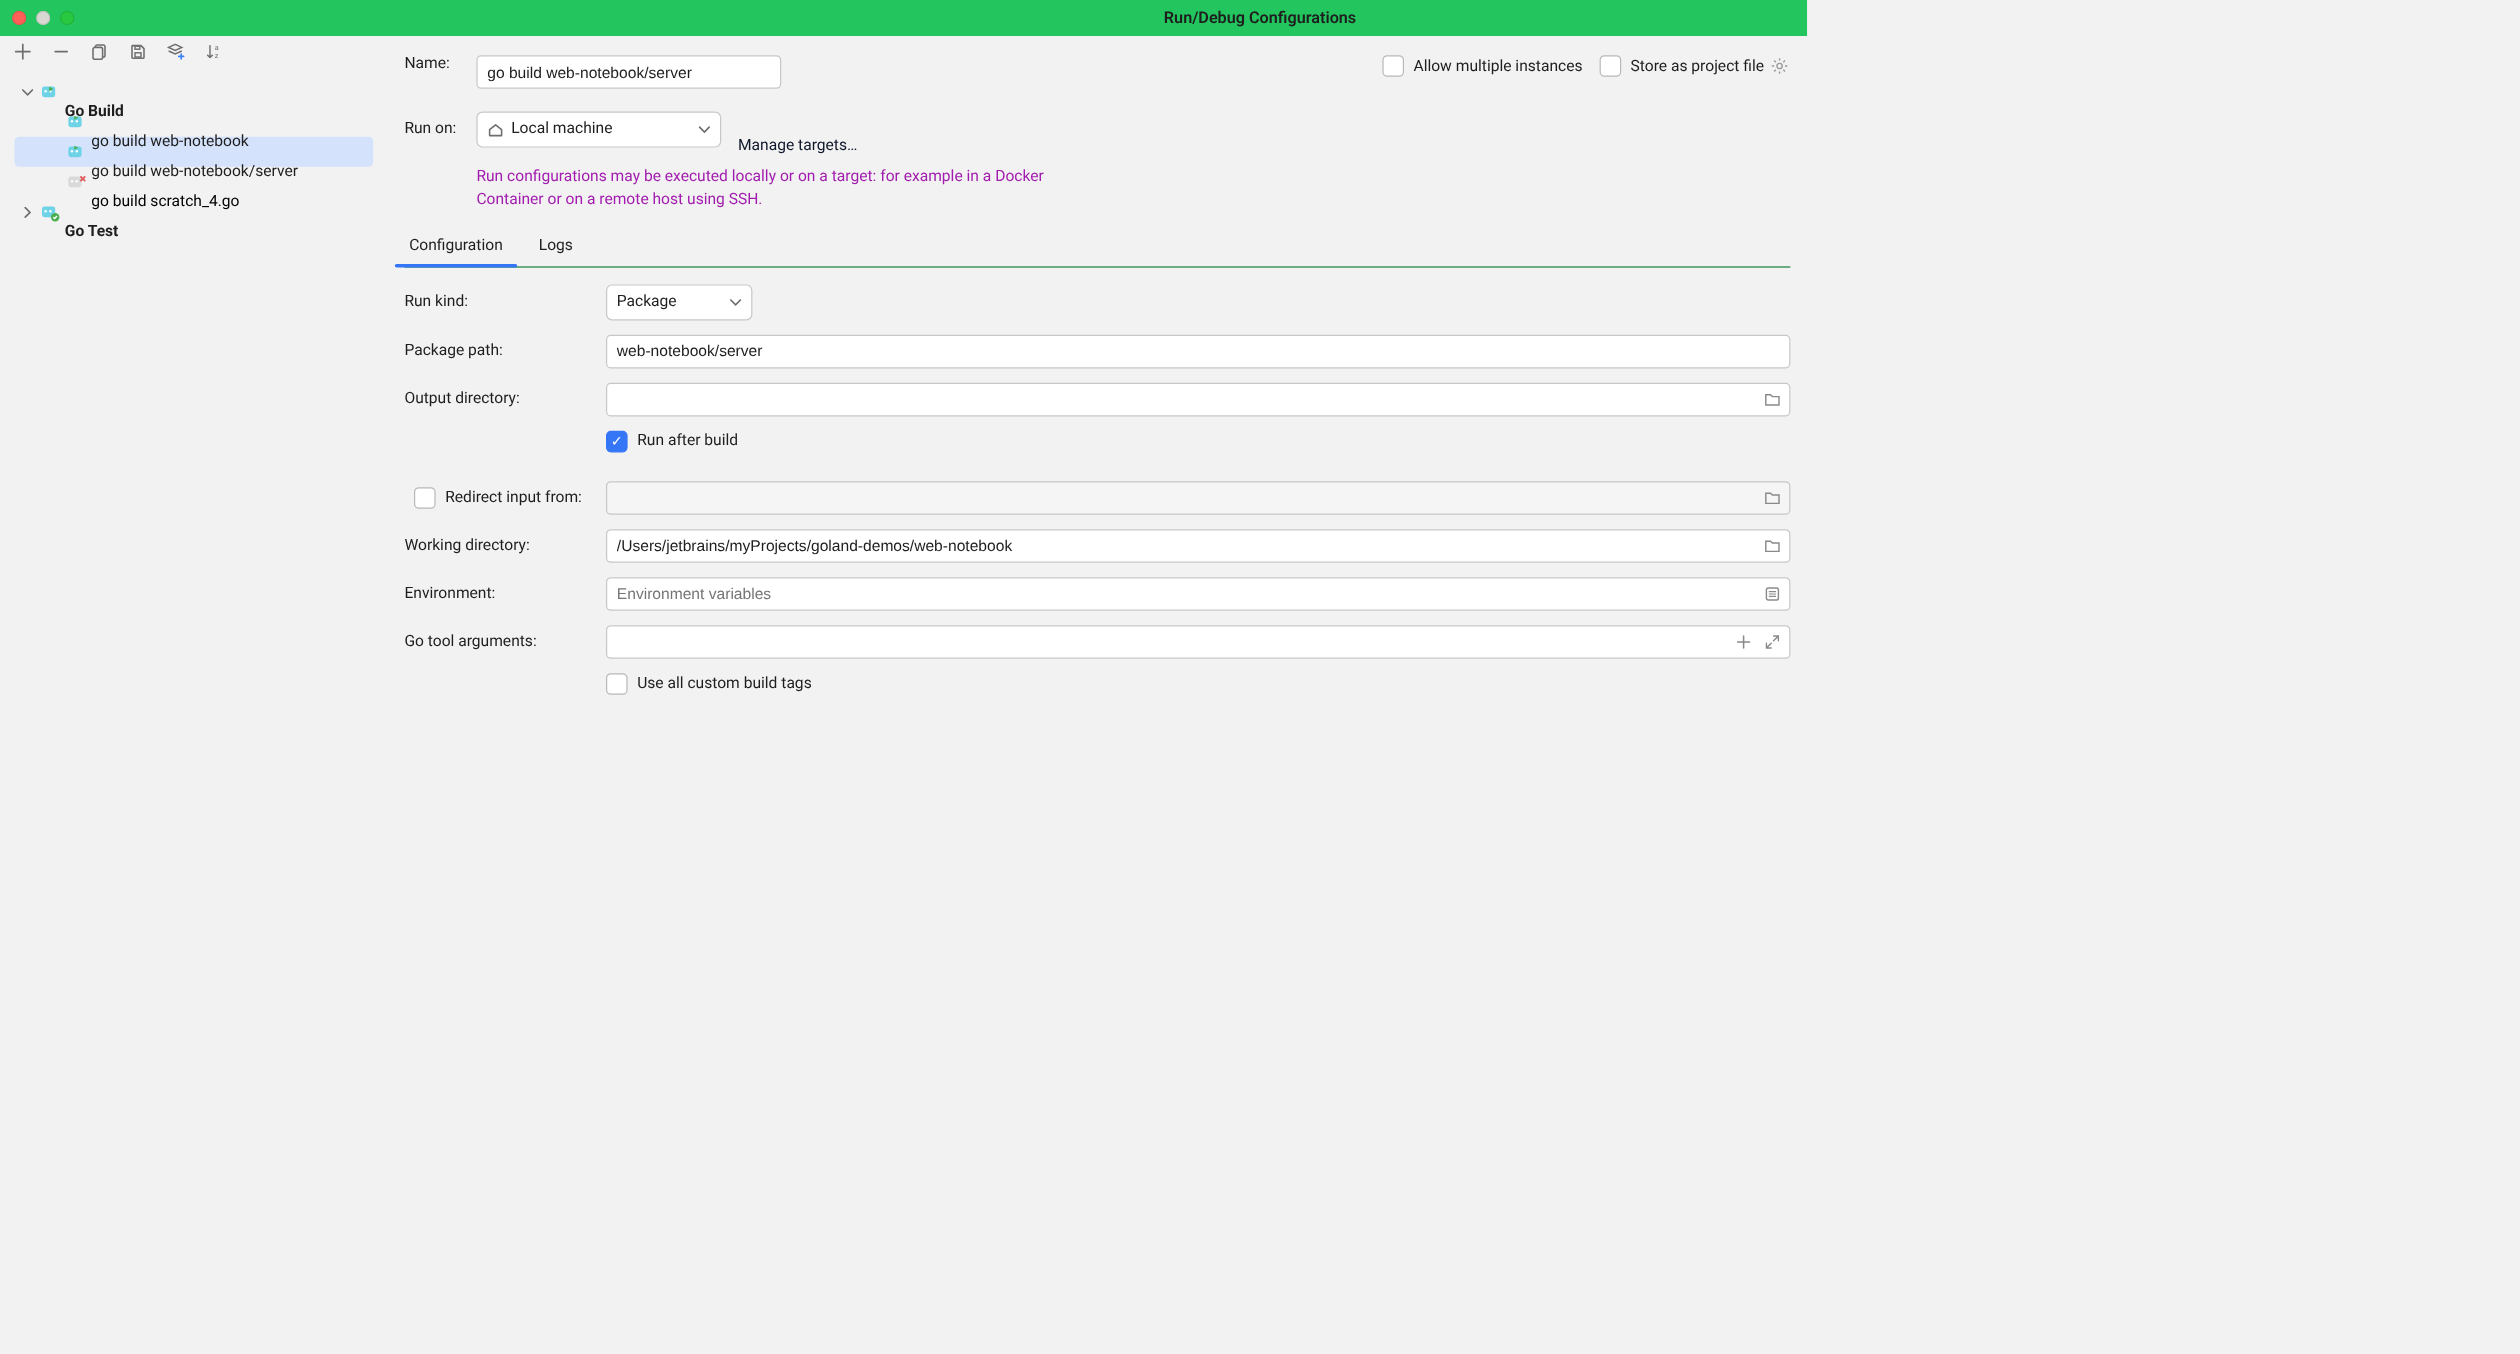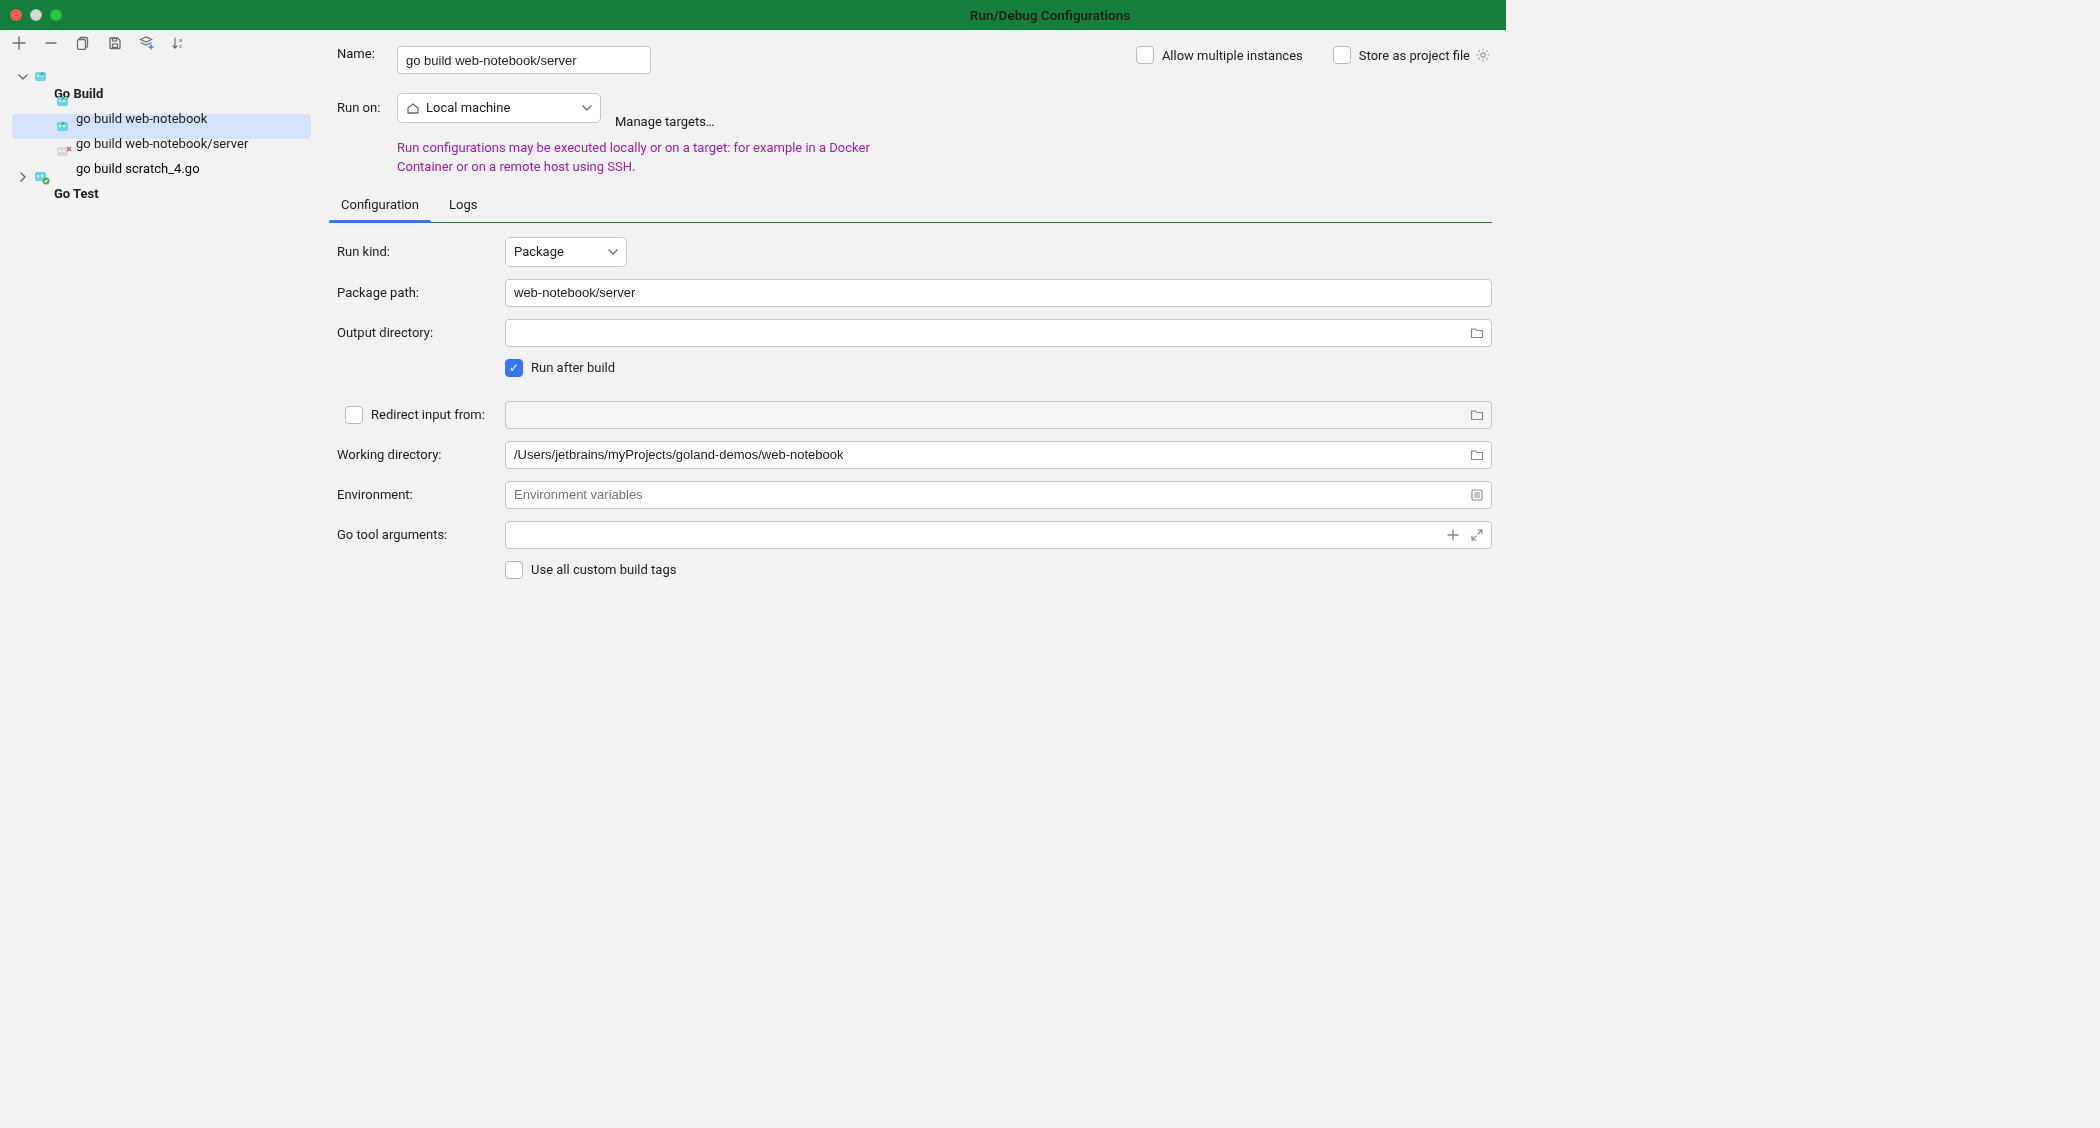--- a/index.html
+++ b/index.html
@@ -12,21 +12,21 @@
     height: 810px;
     overflow: hidden;
   }
 
   
   .titlebar {
     height: 30px;
     display: flex;
     align-items: center;
     padding: 0 10px;
-    background: #15803d;
+    background: #22c55e;
   }
   .traffic-lights { display: flex; gap: 8px; }
   .traffic-light { width: 12px; height: 12px; border-radius: 50%; }
   .tl-red { background: #ff5f57; border: 0.5px solid rgba(0,0,0,0.1);}
   .tl-yellow { background: #d8d7d2; border: 0.5px solid rgba(0,0,0,0.1);}
   .tl-green { background: #28c840; border: 0.5px solid rgba(0,0,0,0.1);}
   .title-text {
     position: absolute;
     left: 0; right: 0;
     text-align: center;
@@ -335,21 +335,21 @@
       </div>
     </div>
   </div>
 
   <div class="right-panel">
 
     <div class="form-row top row1" style="gap:0;">
       <div class="form-label">Name:</div>
       <input class="text-input" style="width: 254px;" value="go build web-notebook/server">
       <div style="flex:1;"></div>
-      <label class="check-wrap" style="margin-right:30px;">
+      <label class="check-wrap" style="margin-right:14px;">
         <span class="checkbox"></span>
         <span>Allow multiple instances</span>
       </label>
       <label class="check-wrap">
         <span class="checkbox"></span>
         <span>Store as project file</span>
       </label>
       <span class="tool-icon gear-icon">
         <svg width="16" height="16" viewBox="0 0 16 16">
             <circle cx="8" cy="8" r="2.2" fill="none" stroke="currentColor" stroke-width="1.2"></circle>

